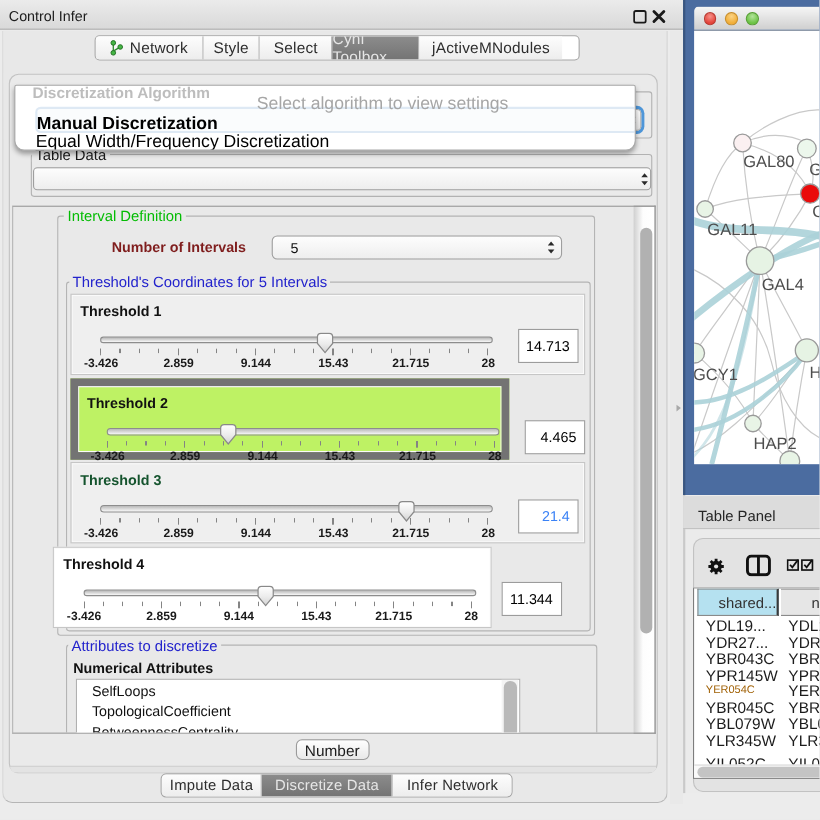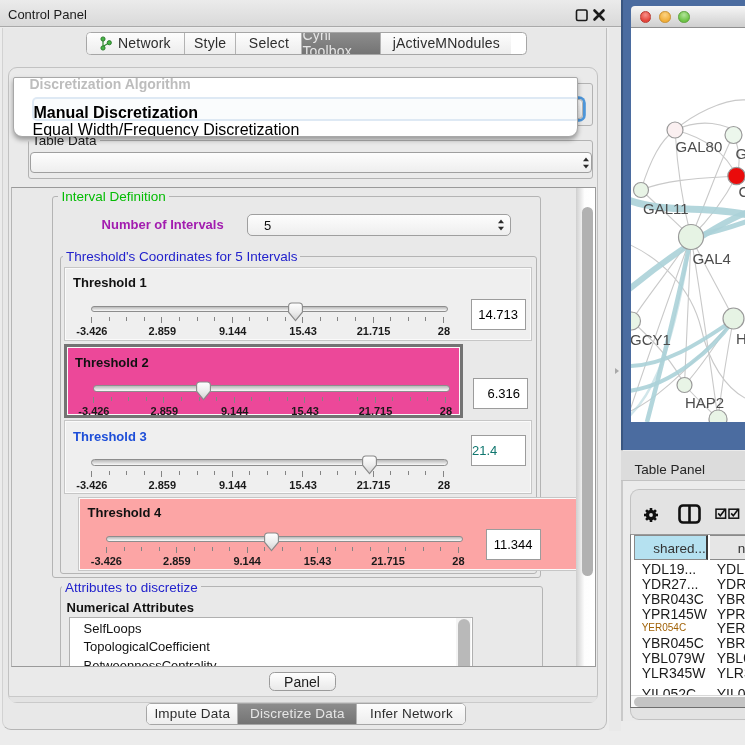--- a/index.html
+++ b/index.html
@@ -7,21 +7,21 @@
 .b{font-weight:bold}
 .seg{display:flex;align-items:center;justify-content:center;color:#2d2d2d;
  background:linear-gradient(#fdfdfd,#ededed);border-left:1px solid #b3b3b3;height:100%}
 .seg:first-child{border-left:none}
 .seg.on{background:linear-gradient(#8c8c8c,#747474);color:#e6e6e6}
 .gt{position:absolute;font-size:13.5px;line-height:13.5px;padding:0 3px;white-space:nowrap}
 </style></head><body>
 
 <div class="a" style="left:0;top:0;width:621px;height:745px;background:#ececec">
 <div class="a" style="left:0;top:0;width:621px;height:27px;background:linear-gradient(#ebebeb,#d9d9d9);border-bottom:1px solid #a9a9a9"></div>
-<div class="a" style="left:8px;top:7px;font-size:13px;color:#1c1c1c">Control Panel</div>
+<div class="a" style="left:8px;top:7px;font-size:13px;color:#1c1c1c">Control Infer</div>
 <svg class="a" style="left:575px;top:8px" width="32" height="14" viewBox="0 0 32 14">
 <rect x="1.5" y="2" width="10.5" height="10.5" rx="1.5" fill="none" stroke="#1a1a1a" stroke-width="1.6"></rect>
 <path d="M19.5 2.5 L28.5 11.5 M28.5 2.5 L19.5 11.5" stroke="#1a1a1a" stroke-width="2.6" stroke-linecap="round"></path>
 </svg>
 <div class="a" style="left:2px;top:28px;width:605px;height:702px;background:#e8e8e8;border-right:1px solid #bdbdbd;border-bottom:1px solid #b5b5b5;border-left:1px solid #d2d2d2;border-radius:0 0 9px 9px"></div>
 <div class="a" style="left:86px;top:31.5px;width:441px;height:23.5px;display:flex;font-size:14px;letter-spacing:0.2px;border:1px solid #a6a6a6;border-radius:4.5px;overflow:hidden;background:#fff">
 <div class="seg" style="width:96.8px"><svg width="12" height="15" viewBox="0 0 12 15" style="margin-right:6px">
           <path d="M3 4.5 L3 10.5 M3.8 10 L8.3 7.3" stroke="#2e8b2e" stroke-width="1.2" fill="none"></path>
           <circle cx="3" cy="3" r="2.1" fill="#44b544" stroke="#267326" stroke-width="0.9"></circle>
           <circle cx="3" cy="12" r="2.1" fill="#44b544" stroke="#267326" stroke-width="0.9"></circle>
@@ -43,21 +43,21 @@
 <div class="a" style="left:27.5px;top:139.5px;width:565px;height:39px;border:1px solid #b2b2b2;border-radius:3px"></div>
 <div class="gt" style="left:29px;top:133.5px;background:#eaeaea;color:#1a1a1a">Table Data</div>
 <div class="a" style="left:30px;top:151.5px;width:562px;height:21.5px;border:1px solid #9f9f9f;border-radius:4px;background:linear-gradient(#fdfdfd,#eee)"></div>
 <svg class="a" style="left:582px;top:156.5px" width="8" height="12" viewBox="0 0 8 12">
       <path d="M4 0.5 L7 4.2 L1 4.2 Z" fill="#2a2a2a"></path>
       <path d="M4 11.5 L7 7.8 L1 7.8 Z" fill="#2a2a2a"></path>
     </svg>
 <div class="a" style="left:11px;top:186.5px;width:585px;height:480.5px;background:#e9e9e9;border:1px solid #9a9a9a;border-left-color:#b5b5b5;overflow:hidden">
 <div class="a" style="left:40.3px;top:8.5px;width:489px;height:382px;border:1px solid #b4b4b4;border-radius:3px"></div>
 <div class="gt" style="left:46.4px;top:2.5px;background:#e9e9e9;color:#04bc04">Interval Definition</div>
-<div class="a b" style="left:89.6px;top:29.0px;font-size:13px;color:#a21caf">Number of Intervals</div>
+<div class="a b" style="left:89.6px;top:29.0px;font-size:13px;color:#7f1d1d">Number of Intervals</div>
 <div class="a" style="left:234.6px;top:26.5px;width:264px;height:22px;border:1px solid #9f9f9f;border-radius:5px;background:linear-gradient(#fdfdfd,#eee)"></div>
 <div class="a" style="left:252px;top:30.5px;font-size:13px;color:#101010">5</div>
 <svg class="a" style="left:485px;top:31.5px" width="8" height="12" viewBox="0 0 8 12">
         <path d="M4 0.5 L7 4.2 L1 4.2 Z" fill="#2a2a2a"></path>
         <path d="M4 11.5 L7 7.8 L1 7.8 Z" fill="#2a2a2a"></path>
       </svg>
 <div class="a" style="left:47.5px;top:68.0px;width:477px;height:318.5px;border:1px solid #b4b4b4;border-radius:3px"></div>
 <div class="gt" style="left:51px;top:62.0px;background:#e9e9e9;color:#2222cc">Threshold's Coordinates for 5 Intervals</div>
 <div class="a" style="left:51.5px;top:79.0px;width:468.5px;height:74px;background:#efefef;border:1px solid #c6c6c6;box-shadow:inset 0 0 0 1px #fafafa">
 <div class="a b" style="left:8.5px;top:7.5px;font-size:13px;color:#111">Threshold 1</div>
@@ -68,53 +68,53 @@
 <div class="a b" style="left:97.80000000000001px;top:57.5px;font-size:11px;color:#1a1a1a;transform:translateX(-50%)">2.859</div>
 <div class="a b" style="left:168.20000000000002px;top:57.5px;font-size:11px;color:#1a1a1a;transform:translateX(-50%)">9.144</div>
 <div class="a b" style="left:238.60000000000002px;top:57.5px;font-size:11px;color:#1a1a1a;transform:translateX(-50%)">15.43</div>
 <div class="a b" style="left:309.0px;top:57.5px;font-size:11px;color:#1a1a1a;transform:translateX(-50%)">21.715</div>
 <div class="a b" style="left:379.4px;top:57.5px;font-size:11px;color:#1a1a1a;transform:translateX(-50%)">28</div>
 <svg class="a" style="left:222.0px;top:34px" width="17" height="20" viewBox="0 0 17 20">
           <path d="M1.6 4.2 Q1.6 1 4.8 1 L12.2 1 Q15.4 1 15.4 4.2 L15.4 10.2 L8.5 18.6 L1.6 10.2 Z" fill="url(#thg)" stroke="#898989" stroke-width="1.1"></path>
         </svg>
 <div class="a" style="left:406.5px;top:31px;width:55px;height:31px;background:#fff;border:1px solid #9c9c9c;font-size:13px;color:#000;line-height:29px;text-align:right;padding-right:7px">14.713</div>
 </div>
-<div class="a" style="left:51.5px;top:156.5px;width:399px;height:74px;background:#ec4899;border:3px solid #737373;box-shadow:inset 0 0 0 1px #fafafa">
+<div class="a" style="left:51.5px;top:156.5px;width:399px;height:74px;background:#bef264;border:7px solid #737373;box-shadow:inset 0 0 0 1px #fafafa">
 <div class="a b" style="left:8.5px;top:7.5px;font-size:13px;color:#111">Threshold 2</div>
 <div class="a" style="left:26.6px;top:38px;width:357px;height:6.5px;border:1px solid #8d8d8d;border-radius:4px;background:linear-gradient(#b9b9b9,#e9e9e9 75%,#fafafa)"></div>
 <div class="a" style="left:26.9px;top:49.5px;width:354px;height:4px;background:repeating-linear-gradient(90deg,#848484 0,#848484 1px,transparent 1px,transparent 17.6px)"></div>
 <div class="a" style="left:26.9px;top:49.5px;width:354px;height:6px;background:repeating-linear-gradient(90deg,#848484 0,#848484 1px,transparent 1px,transparent 70.4px)"></div>
 <div class="a b" style="left:27.4px;top:57.5px;font-size:11px;color:#1a1a1a;transform:translateX(-50%)">-3.426</div>
 <div class="a b" style="left:97.80000000000001px;top:57.5px;font-size:11px;color:#1a1a1a;transform:translateX(-50%)">2.859</div>
 <div class="a b" style="left:168.20000000000002px;top:57.5px;font-size:11px;color:#1a1a1a;transform:translateX(-50%)">9.144</div>
 <div class="a b" style="left:238.60000000000002px;top:57.5px;font-size:11px;color:#1a1a1a;transform:translateX(-50%)">15.43</div>
 <div class="a b" style="left:309.0px;top:57.5px;font-size:11px;color:#1a1a1a;transform:translateX(-50%)">21.715</div>
 <div class="a b" style="left:379.4px;top:57.5px;font-size:11px;color:#1a1a1a;transform:translateX(-50%)">28</div>
 <svg class="a" style="left:128.0px;top:34px" width="17" height="20" viewBox="0 0 17 20">
           <path d="M1.6 4.2 Q1.6 1 4.8 1 L12.2 1 Q15.4 1 15.4 4.2 L15.4 10.2 L8.5 18.6 L1.6 10.2 Z" fill="url(#thg)" stroke="#898989" stroke-width="1.1"></path>
         </svg>
-<div class="a" style="left:406.5px;top:31px;width:55px;height:31px;background:#fff;border:1px solid #9c9c9c;font-size:13px;color:#000;line-height:29px;text-align:right;padding-right:7px">6.316</div>
+<div class="a" style="left:406.5px;top:31px;width:55px;height:31px;background:#fff;border:1px solid #9c9c9c;font-size:13px;color:#000;line-height:29px;text-align:right;padding-right:7px">4.465</div>
 </div>
 <div class="a" style="left:51.5px;top:232.8px;width:468.5px;height:74px;background:#efefef;border:1px solid #c6c6c6;box-shadow:inset 0 0 0 1px #fafafa">
-<div class="a b" style="left:8.5px;top:7.5px;font-size:13px;color:#1d4ed8">Threshold 3</div>
+<div class="a b" style="left:8.5px;top:7.5px;font-size:13px;color:#14532d">Threshold 3</div>
 <div class="a" style="left:26.6px;top:38px;width:357px;height:6.5px;border:1px solid #8d8d8d;border-radius:4px;background:linear-gradient(#b9b9b9,#e9e9e9 75%,#fafafa)"></div>
 <div class="a" style="left:26.9px;top:49.5px;width:354px;height:4px;background:repeating-linear-gradient(90deg,#848484 0,#848484 1px,transparent 1px,transparent 17.6px)"></div>
 <div class="a" style="left:26.9px;top:49.5px;width:354px;height:6px;background:repeating-linear-gradient(90deg,#848484 0,#848484 1px,transparent 1px,transparent 70.4px)"></div>
 <div class="a b" style="left:27.4px;top:57.5px;font-size:11px;color:#1a1a1a;transform:translateX(-50%)">-3.426</div>
 <div class="a b" style="left:97.80000000000001px;top:57.5px;font-size:11px;color:#1a1a1a;transform:translateX(-50%)">2.859</div>
 <div class="a b" style="left:168.20000000000002px;top:57.5px;font-size:11px;color:#1a1a1a;transform:translateX(-50%)">9.144</div>
 <div class="a b" style="left:238.60000000000002px;top:57.5px;font-size:11px;color:#1a1a1a;transform:translateX(-50%)">15.43</div>
 <div class="a b" style="left:309.0px;top:57.5px;font-size:11px;color:#1a1a1a;transform:translateX(-50%)">21.715</div>
 <div class="a b" style="left:379.4px;top:57.5px;font-size:11px;color:#1a1a1a;transform:translateX(-50%)">28</div>
 <svg class="a" style="left:296.9px;top:34px" width="17" height="20" viewBox="0 0 17 20">
           <path d="M1.6 4.2 Q1.6 1 4.8 1 L12.2 1 Q15.4 1 15.4 4.2 L15.4 10.2 L8.5 18.6 L1.6 10.2 Z" fill="url(#thg)" stroke="#898989" stroke-width="1.1"></path>
         </svg>
-<div class="a" style="left:406.5px;top:14px;width:55px;height:31px;background:#fff;border:1px solid #9c9c9c;font-size:13px;color:#0f766e;line-height:29px;text-align:left;padding-right:7px">21.4</div>
-</div>
-<div class="a" style="left:66px;top:309.1px;width:524px;height:74px;background:#fca5a5;border:1px solid #c6c6c6;box-shadow:inset 0 0 0 1px #fafafa">
+<div class="a" style="left:406.5px;top:33px;width:55px;height:31px;background:#fff;border:1px solid #9c9c9c;font-size:13px;color:#3b82f6;line-height:29px;text-align:right;padding-right:7px">21.4</div>
+</div>
+<div class="a" style="left:36px;top:309.1px;width:399px;height:74px;background:#ffffff;border:1px solid #c6c6c6;box-shadow:inset 0 0 0 1px #fafafa">
 <div class="a b" style="left:8.5px;top:7.5px;font-size:13px;color:#111">Threshold 4</div>
 <div class="a" style="left:26.6px;top:38px;width:357px;height:6.5px;border:1px solid #8d8d8d;border-radius:4px;background:linear-gradient(#b9b9b9,#e9e9e9 75%,#fafafa)"></div>
 <div class="a" style="left:26.9px;top:49.5px;width:354px;height:4px;background:repeating-linear-gradient(90deg,#848484 0,#848484 1px,transparent 1px,transparent 17.6px)"></div>
 <div class="a" style="left:26.9px;top:49.5px;width:354px;height:6px;background:repeating-linear-gradient(90deg,#848484 0,#848484 1px,transparent 1px,transparent 70.4px)"></div>
 <div class="a b" style="left:27.4px;top:57.5px;font-size:11px;color:#1a1a1a;transform:translateX(-50%)">-3.426</div>
 <div class="a b" style="left:97.80000000000001px;top:57.5px;font-size:11px;color:#1a1a1a;transform:translateX(-50%)">2.859</div>
 <div class="a b" style="left:168.20000000000002px;top:57.5px;font-size:11px;color:#1a1a1a;transform:translateX(-50%)">9.144</div>
 <div class="a b" style="left:238.60000000000002px;top:57.5px;font-size:11px;color:#1a1a1a;transform:translateX(-50%)">15.43</div>
 <div class="a b" style="left:309.0px;top:57.5px;font-size:11px;color:#1a1a1a;transform:translateX(-50%)">21.715</div>
 <div class="a b" style="left:379.4px;top:57.5px;font-size:11px;color:#1a1a1a;transform:translateX(-50%)">28</div>
@@ -129,30 +129,31 @@
 <div class="a" style="left:56.6px;top:429.0px;width:404px;height:62px;background:#fff;border:1px solid #b0b0b0">
 <div class="a" style="left:14px;top:3.0px;font-size:13px;color:#111">SelfLoops</div>
 <div class="a" style="left:14px;top:21.6px;font-size:13px;color:#111">TopologicalCoefficient</div>
 <div class="a" style="left:14px;top:40.2px;font-size:13px;color:#111">BetweennessCentrality</div>
 <div class="a" style="right:0.5px;top:0.5px;width:15px;height:61px;background:#f4f4f4"></div>
 <div class="a" style="right:2px;top:1.5px;width:11.5px;height:59px;background:#b9b9b9;border-radius:6px"></div>
 </div>
 </div>
 <div class="a" style="left:575.5px;top:187px;width:20px;height:480px;background:linear-gradient(90deg,#cfcfcf,#fdfdfd 45%,#fff);border:1px solid #9a9a9a;border-left:none"></div>
 <div class="a" style="left:581.5px;top:207px;width:11px;height:369px;background:#b1b1b1;border-radius:5.5px"></div>
-<div class="a" style="left:268.5px;top:671.5px;width:67px;height:19.5px;border:1px solid #9b9b9b;border-radius:5.5px;background:linear-gradient(#fefefe,#e9e9e9);font-size:14px;color:#1c1c1c;text-align:center;line-height:18px">Panel</div>
+<div class="a" style="left:268.5px;top:671.5px;width:67px;height:19.5px;border:1px solid #9b9b9b;border-radius:5.5px;background:linear-gradient(#fefefe,#e9e9e9);font-size:14px;color:#1c1c1c;text-align:center;line-height:18px">Number</div>
 <div class="a" style="left:9px;top:695.5px;width:588px;height:7px;background:#e3e3e3;border-top:1px solid #c9c9c9;border-radius:0 0 9px 9px"></div>
 <div class="a" style="left:146.4px;top:703px;width:320px;height:21.5px;display:flex;font-size:13.5px;letter-spacing:0.2px;border:1px solid #a6a6a6;border-radius:5px;overflow:hidden;background:#fff">
 <div class="seg" style="width:90.4px">Impute Data</div>
 <div class="seg on" style="width:120px">Discretize Data</div>
 <div class="seg" style="width:109.6px">Infer Network</div>
 </div>
 <div class="a" style="left:12.5px;top:76.5px;width:565px;height:60px;background:#fff;border:1px solid #a8a8a8;border-radius:2px 2px 9px 9px;box-shadow:0 3px 5px rgba(0,0,0,0.35);z-index:60;overflow:hidden">
 <div class="a b" style="left:16px;top:-2px;font-size:14px;color:#bdbdbd;white-space:nowrap">Discretization Algorithm</div>
 <div class="a" style="left:18px;top:19.5px;width:548px;height:24px;border-radius:5px;border:2px solid rgba(125,170,215,0.22);background:rgba(238,244,250,0.30)"></div>
+<div class="a" style="left:220px;top:8.5px;font-size:16px;color:#a6a6a6">Select algorithm to view settings</div>
 <div class="a b" style="left:20px;top:26px;font-size:16px;color:#000">Manual Discretization</div>
 <div class="a" style="left:19px;top:43px;font-size:16px;color:#000">Equal Width/Frequency Discretization</div>
 </div>
 </div>
 <div class="a" style="left:609px;top:28px;width:12px;height:703px;background:#e9e9e9"></div>
 <div class="a" style="left:615px;top:368px;width:0;height:0;border-top:3px solid transparent;border-bottom:3px solid transparent;border-left:4px solid #a8a8a8"></div>
 <div class="a" style="left:621px;top:0;width:124px;height:450px;background:#4b6ca0;border-left:2px solid #3a5680"></div>
 <div class="a" style="left:630.5px;top:5.5px;width:114.5px;height:22.5px;background:linear-gradient(#f6f6f6,#cfcfcf);border-bottom:1px solid #8f8f8f;border-radius:4px 0 0 0"></div>
 <div class="a" style="left:639.7px;top:11.2px;width:11.6px;height:11.6px;border-radius:50%;background:radial-gradient(circle at 50% 30%,#f7918a,#e4443a 70%);border:1px solid #b93a32"></div>
 <div class="a" style="left:659.2px;top:11.2px;width:11.6px;height:11.6px;border-radius:50%;background:radial-gradient(circle at 50% 30%,#fbd384,#f1ae39 70%);border:1px solid #c88f2e"></div>

